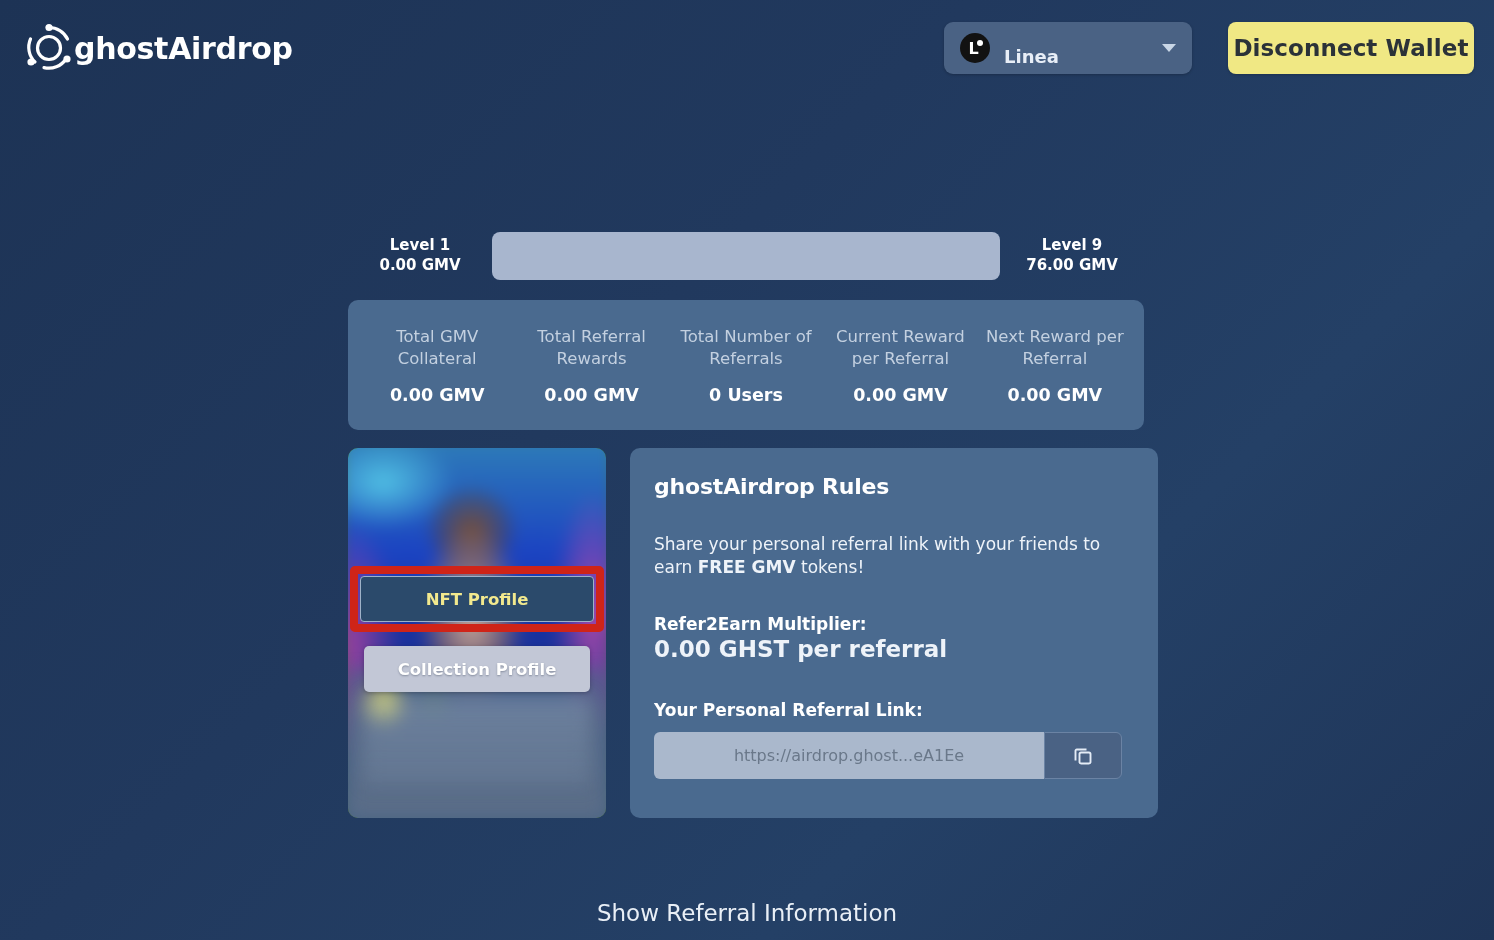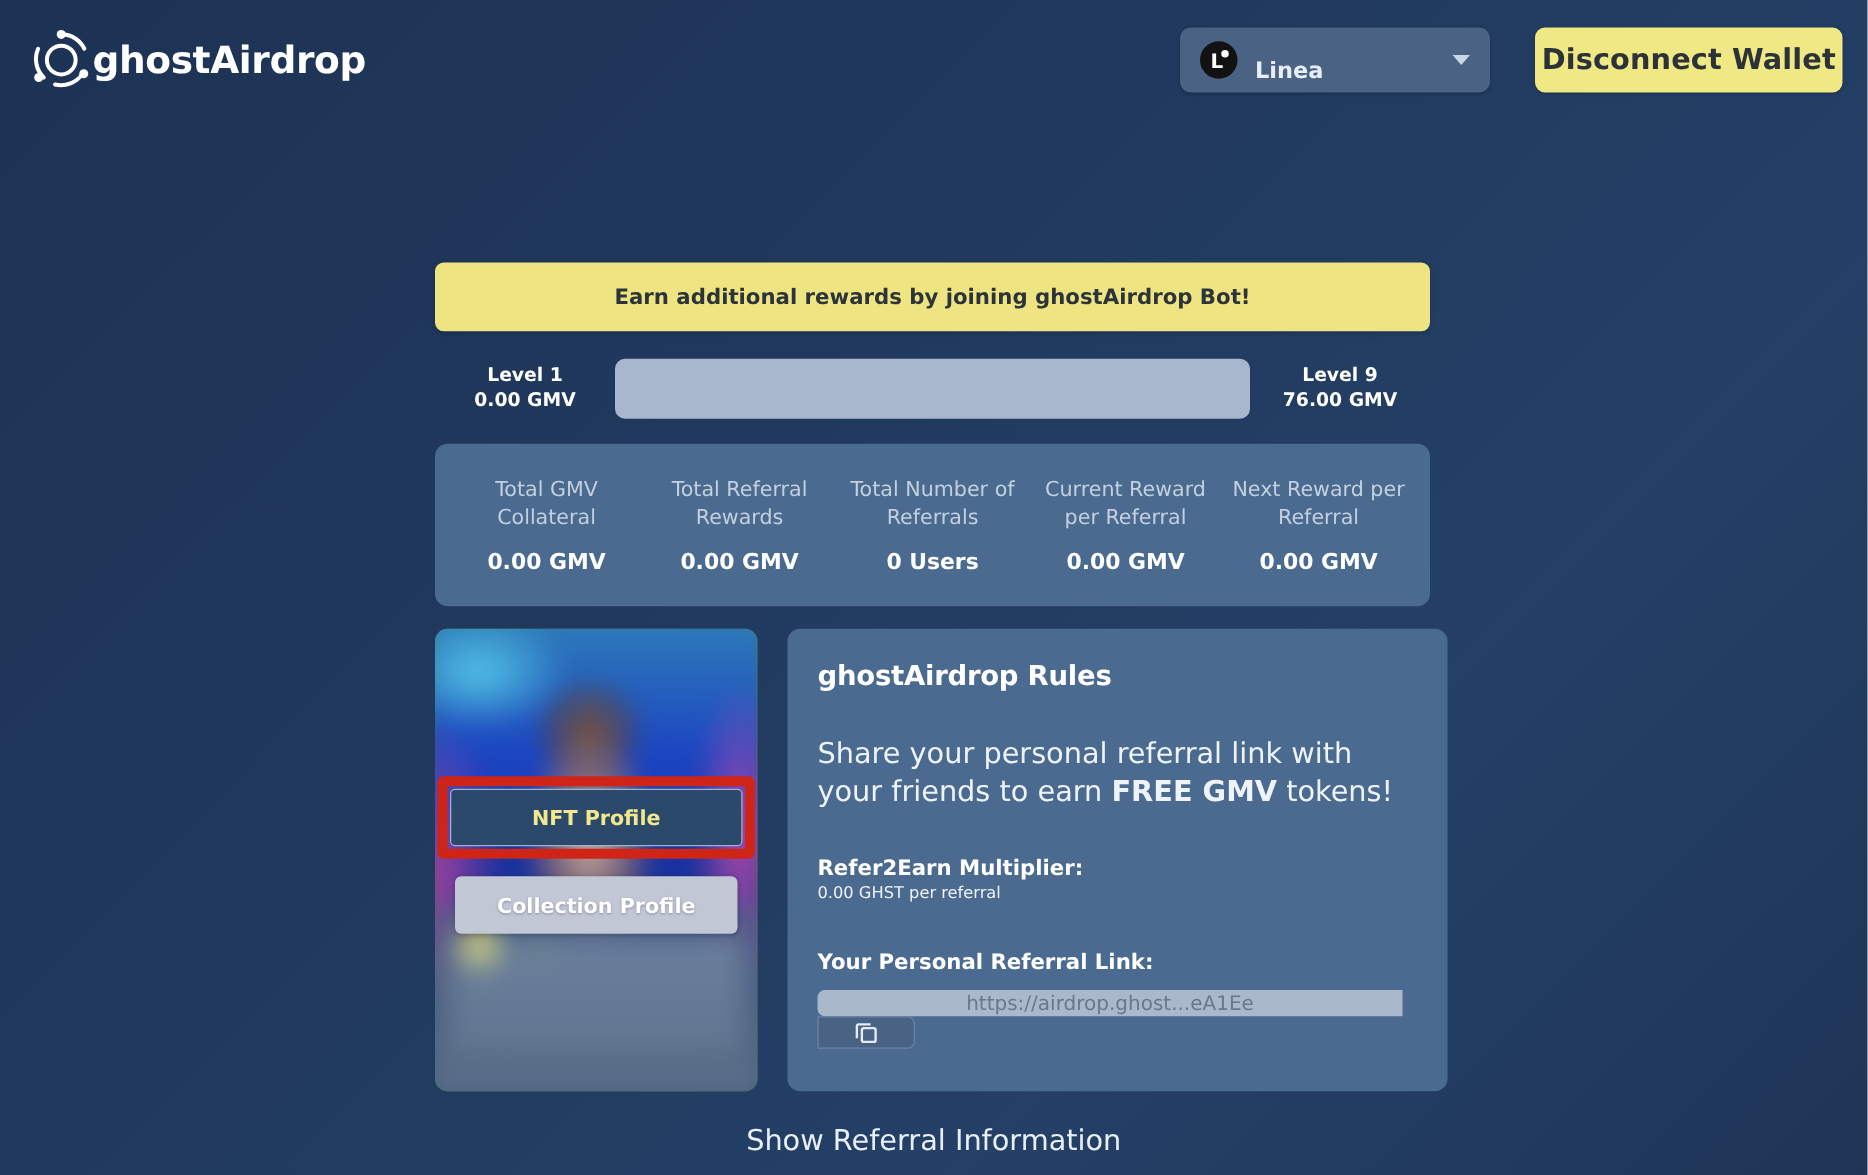--- a/index.html
+++ b/index.html
@@ -299,52 +299,51 @@
     padding: 26px 36px 26px 24px;
   }
   .rules-title {
     font-size: 22px;
     font-weight: 700;
     color: #ffffff;
     letter-spacing: -0.2px;
   }
   .rules-body {
     margin-top: 34px;
-    font-size: 23px;
+    font-size: 17px;
     line-height: 1.33;
     color: #eef3f9;
     max-width: 480px;
   }
   .rules-body b { font-weight: 700; }
 
   .multiplier-block { margin-top: 36px; }
   .multiplier-title {
     font-size: 17px;
     font-weight: 700;
     color: #ffffff;
   }
   .multiplier-value {
-    font-size: 13px;
-    font-weight: 400;
+    font-size: 23px;
+    font-weight: 700;
     color: #eef3f9;
     margin-top: 2px;
   }
 
   .reflink-block { margin-top: 38px; }
   .reflink-title {
     font-size: 17px;
     font-weight: 700;
     color: #ffffff;
   }
   .reflink-row {
     margin-top: 12px;
     display: flex;
     width: 468px;
     height: 47px;
-    flex-direction: column;
   }
   .reflink-input {
     flex: 1;
     background: #aab8cc;
     border: none;
     border-radius: 6px 0 0 6px;
     font-family: inherit;
     font-size: 16px;
     color: #5e6c7e;
     text-align: center;
@@ -402,21 +401,20 @@
       </span>
       <span class="chain-name">Linea</span>
       <span class="chain-caret"></span>
     </div>
     <button class="disconnect-btn">Disconnect Wallet</button>
   </div>
 </div>
 
 <div class="main">
 
-  <div class="promo-banner">Earn additional rewards by joining ghostAirdrop Bot!</div>
 
   <div class="level-row">
     <div class="level-label">
       <span>Level 1</span>
       <span class="amt">0.00 GMV</span>
     </div>
     <div class="progress-track">
       <div class="progress-fill" style="width: 0%;"></div>
     </div>
     <div class="level-label">

